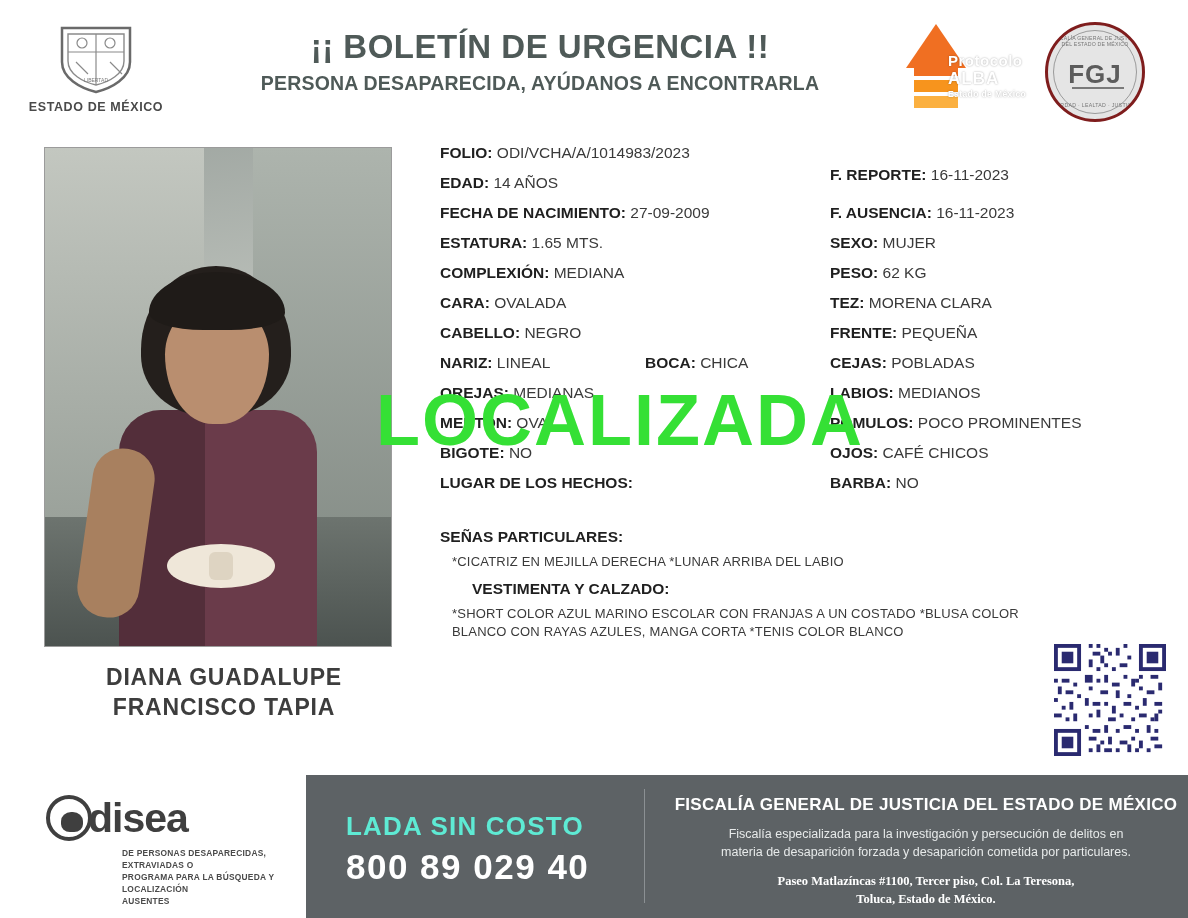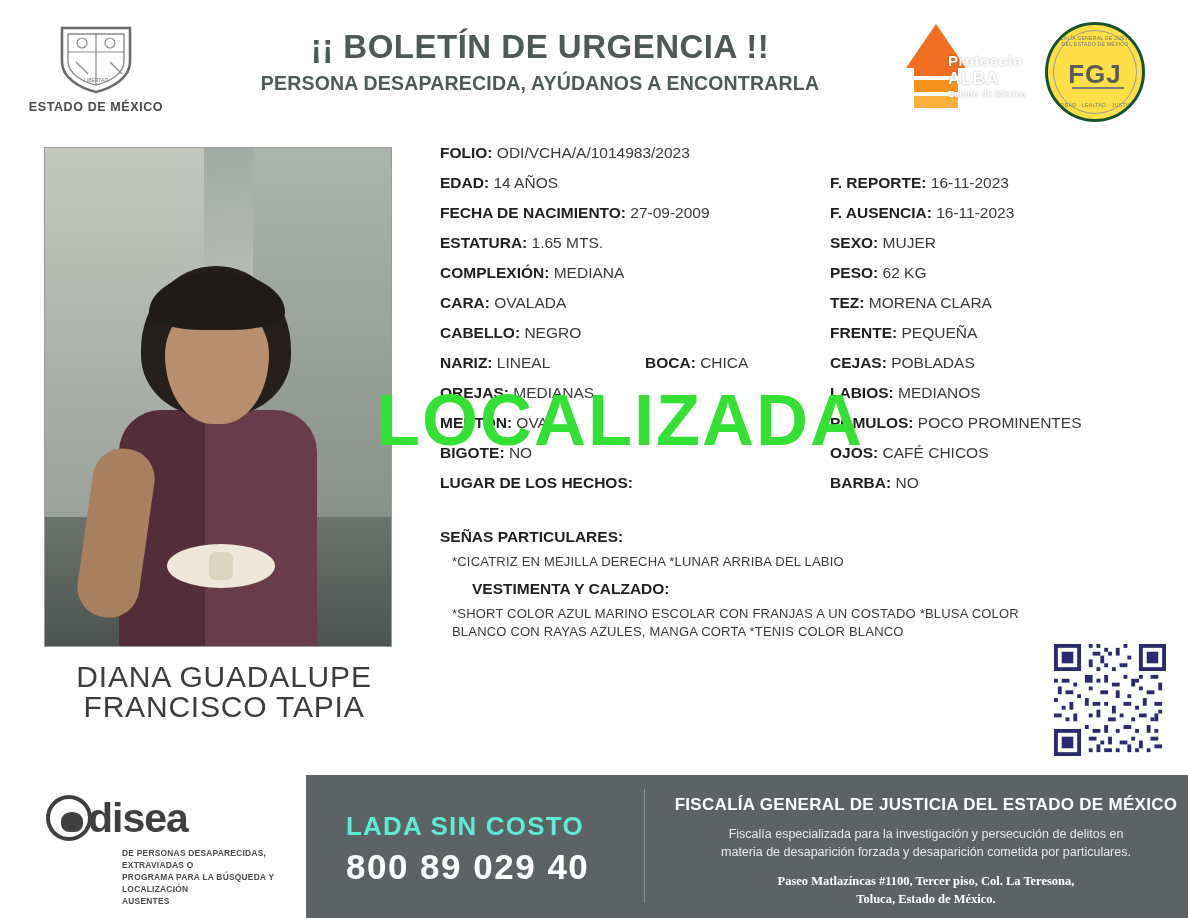--- a/index.html
+++ b/index.html
@@ -106,22 +106,22 @@
   }
   .protocolo .ptext .l3 {
     font-size: 8.5px; font-weight: bold; letter-spacing: 0.4px;
     text-shadow: 0 0 2px rgba(0,0,0,.35);
   }
   .fgj {
     position: absolute;
     left: 1045px; top: 22px;
     width: 100px; height: 100px;
     border-radius: 50%;
-    border: 3px solid #14532d;
-    background: #fde047;
+    border: 3px solid #7f1d1d;
+    background: #e5e5e5;
     overflow: hidden;
   }
   .fgj .ring {
     position: absolute;
     left: 5px; top: 5px; right: 5px; bottom: 5px;
     border-radius: 50%;
     border: 1px solid #9a9a9a;
   }
   .fgj .fgj-top {
     position: absolute; left: 0; top: 10px; width: 100%;
@@ -212,22 +212,22 @@
     background: #a8805f;
     border-radius: 30px;
     transform: rotate(8deg);
   }
 
   .name-block {
     position: absolute;
     left: 44px; top: 662px;
     width: 360px;
     text-align: center;
-    font-size: 30px;
-    font-weight: normal;
+    font-size: 23px;
+    font-weight: bold;
     color: #3d3d3d;
     letter-spacing: 0.8px;
     line-height: 30px;
   }
 
   
   .details {
     position: absolute;
     left: 440px; top: 140px;
     width: 720px; height: 520px;
@@ -465,21 +465,21 @@
     </div>
     <div class="row col-l" style="top:274px;">
       <span class="lbl">MENTON:</span>
       <span class="val">OVAL</span>
     </div>
     <div class="row col-l" style="top:304px;">
       <span class="lbl">BIGOTE:</span>
       <span class="val">NO</span>
     </div>
 
-    <div class="row col-r" style="top:34px;">
+    <div class="row col-r" style="top:26px;">
       <span class="lbl">F. REPORTE:</span>
       <span class="val">16-11-2023</span>
     </div>
     <div class="row col-r" style="top:64px;">
       <span class="lbl">F. AUSENCIA:</span>
       <span class="val">16-11-2023</span>
     </div>
     <div class="row col-r" style="top:94px;">
       <span class="lbl">SEXO:</span>
       <span class="val">MUJER</span>

